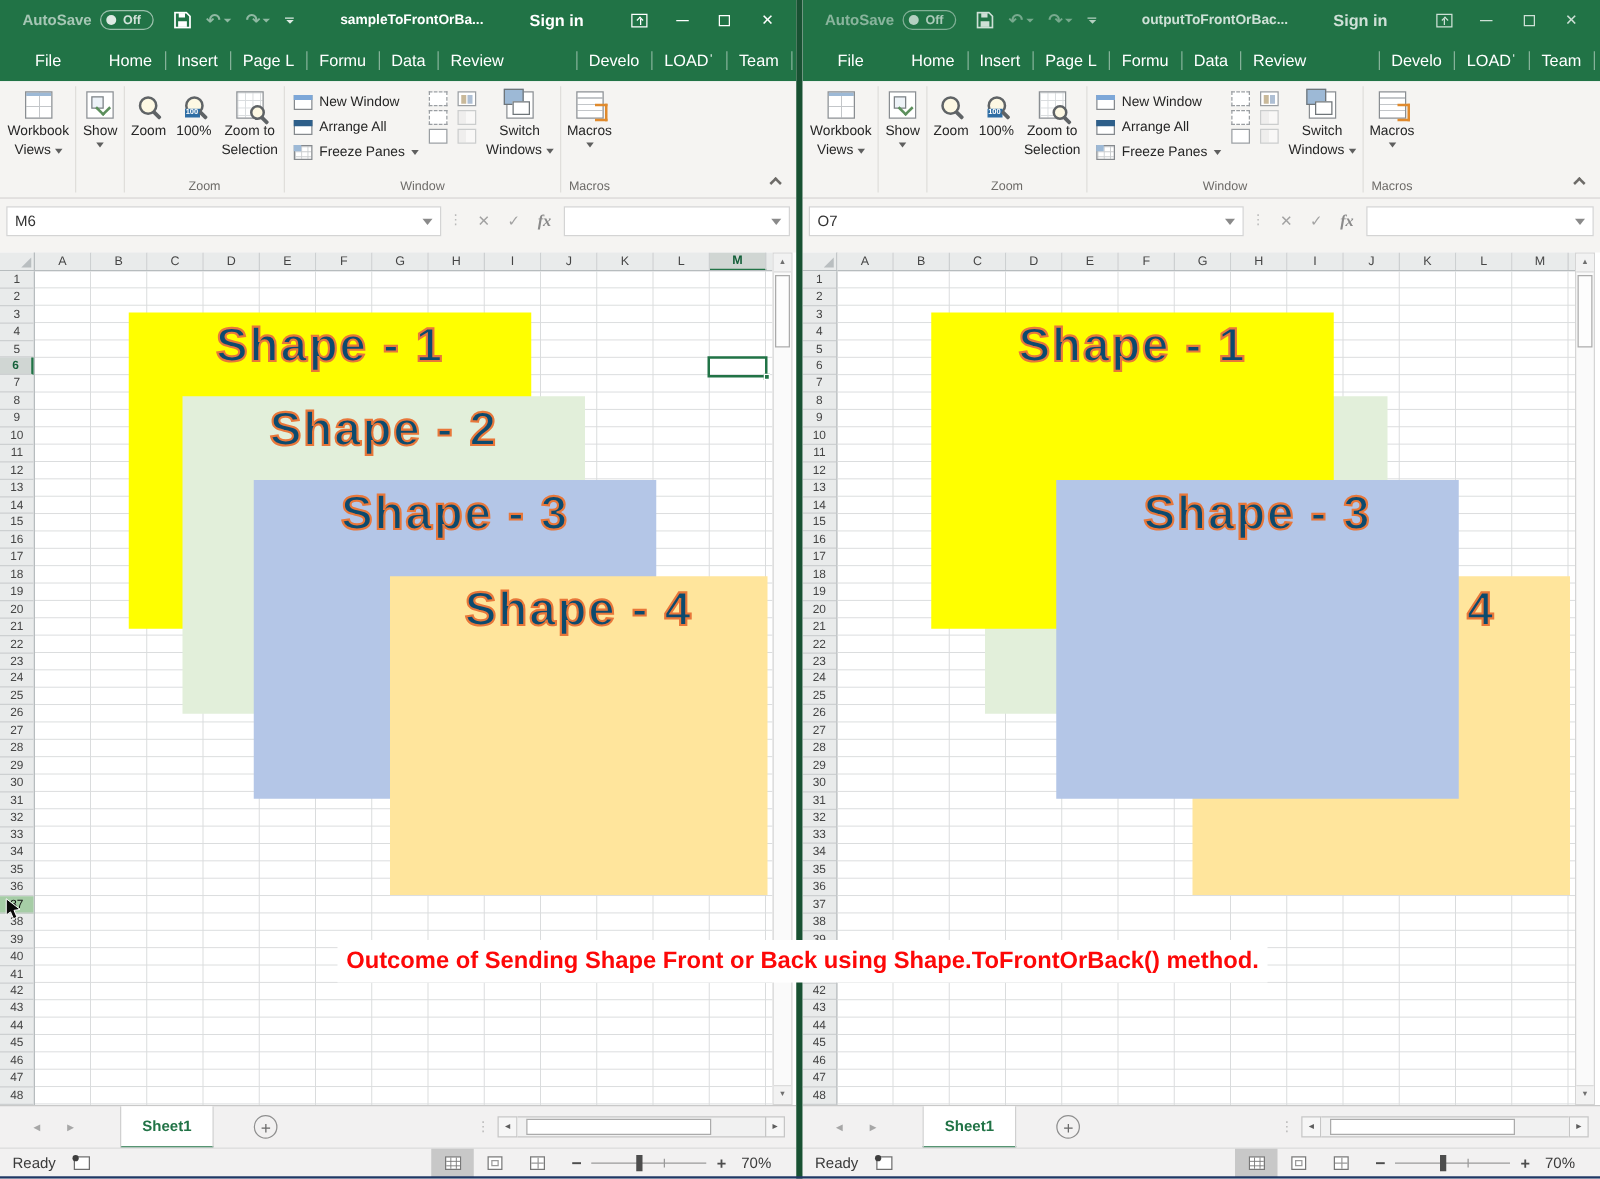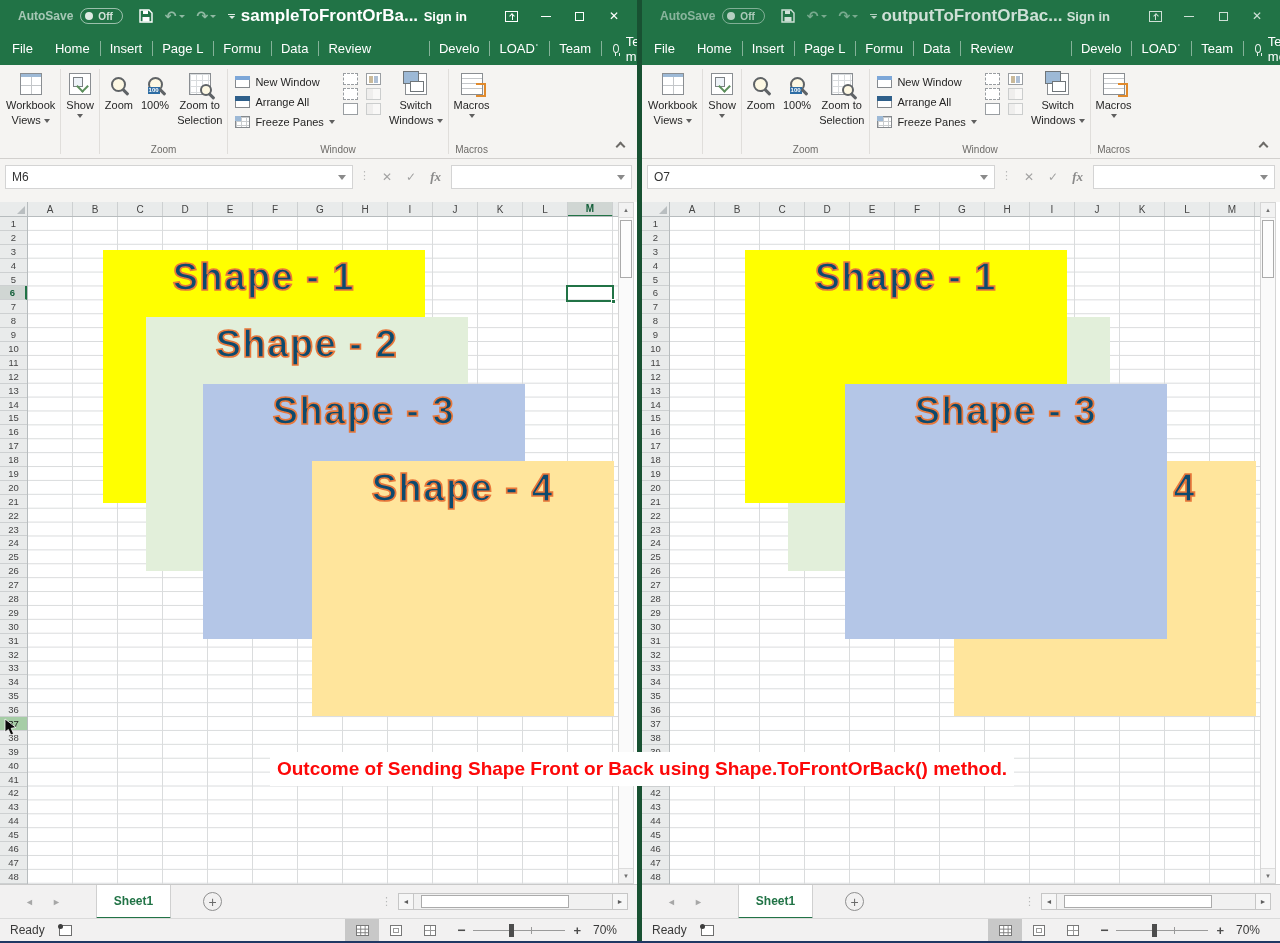--- a/index.html
+++ b/index.html
@@ -20,34 +20,34 @@
   .as-pill{display:flex;align-items:center;gap:5px;border:1px solid rgba(255,255,255,.55);border-radius:9px;
     padding:1px 9px 1px 4px;color:rgba(255,255,255,.8);font-size:10px;height:16px;}
   .as-dot{width:8px;height:8px;border-radius:50%;background:rgba(255,255,255,.85);}
   .qat{display:flex;align-items:center;gap:12px;margin-left:16px;}
   .qat-btn{display:flex;align-items:center;gap:2px;color:rgba(255,255,255,.5);font-size:14px;line-height:1;}
   .qat-btn.lit{color:#fff;}
   .mini-dar{width:0;height:0;border-left:3px solid transparent;border-right:3px solid transparent;border-top:3px solid rgba(255,255,255,.5);}
   .qat-more{display:flex;flex-direction:column;align-items:center;gap:1px;}
   .qat-more i{display:block;width:7px;height:1px;background:rgba(255,255,255,.85);}
   .qat-more .mini-dar{border-top-color:rgba(255,255,255,.85);}
-  .tb-title{margin:0 auto;color:#fff;font-size:17px;white-space:nowrap;}
+  .tb-title{margin:0 auto;color:#fff;font-size:11px;white-space:nowrap;}
   .tb-signin{color:#fff;font-size:13px;margin-right:28px;}
   .tb-btn{width:34px;height:32px;display:flex;align-items:center;justify-content:center;color:#fff;font-size:12px;}
   .ic-min{width:10px;height:1px;background:#fff;}
   .ic-max{width:9px;height:9px;border:1px solid #fff;}
   .ic-ropt{width:13px;height:11px;border:1px solid #fff;position:relative;}
   .ic-ropt::before{content:"";position:absolute;left:4px;top:2px;width:3px;height:3px;border-left:1px solid #fff;border-top:1px solid #fff;transform:rotate(45deg);}
   .ic-ropt::after{content:"";position:absolute;left:5.5px;top:3px;width:1px;height:5px;background:#fff;}
 
   
   .tabrow{position:absolute;left:0;top:32px;width:100%;height:33px;background:#217346;display:flex;align-items:stretch;}
   .tabs{display:flex;align-items:stretch;}
   .rtab{padding:0 10px;display:flex;align-items:center;font-size:13px;color:#fff;position:relative;white-space:nowrap;}
-  .rtab:first-child{padding:0 12px;}
+  .rtab:first-child{padding:0 28px;}
   .rtab:not(:nth-child(-n+2))::before{content:"";position:absolute;left:0;top:9px;height:15px;width:1px;background:rgba(255,255,255,.45);}
   .rtab.active{background:#fde047;color:#217346;margin-top:47px;}
   .tellme{display:flex;align-items:center;gap:7px;color:#fff;font-size:13px;padding:0 12px;position:relative;}
   .tellme::before{content:"";position:absolute;left:0;top:9px;height:15px;width:1px;background:rgba(255,255,255,.45);}
   .ic-bulb{width:9px;height:9px;border:1.5px solid rgba(255,255,255,.9);border-radius:50%;position:relative;}
   .ic-bulb::after{content:"";position:absolute;left:1.5px;bottom:-4px;width:3px;height:3px;border-left:1.5px solid rgba(255,255,255,.9);border-right:1.5px solid rgba(255,255,255,.9);}
 
   
   .ribbon{position:absolute;left:0;top:65px;width:100%;height:94px;background:#f5f4f2;border-bottom:1px solid #d2d0ce;display:flex;padding:2px 0 0 2px;}
   .rgrp{display:flex;flex-direction:column;height:100%;}

